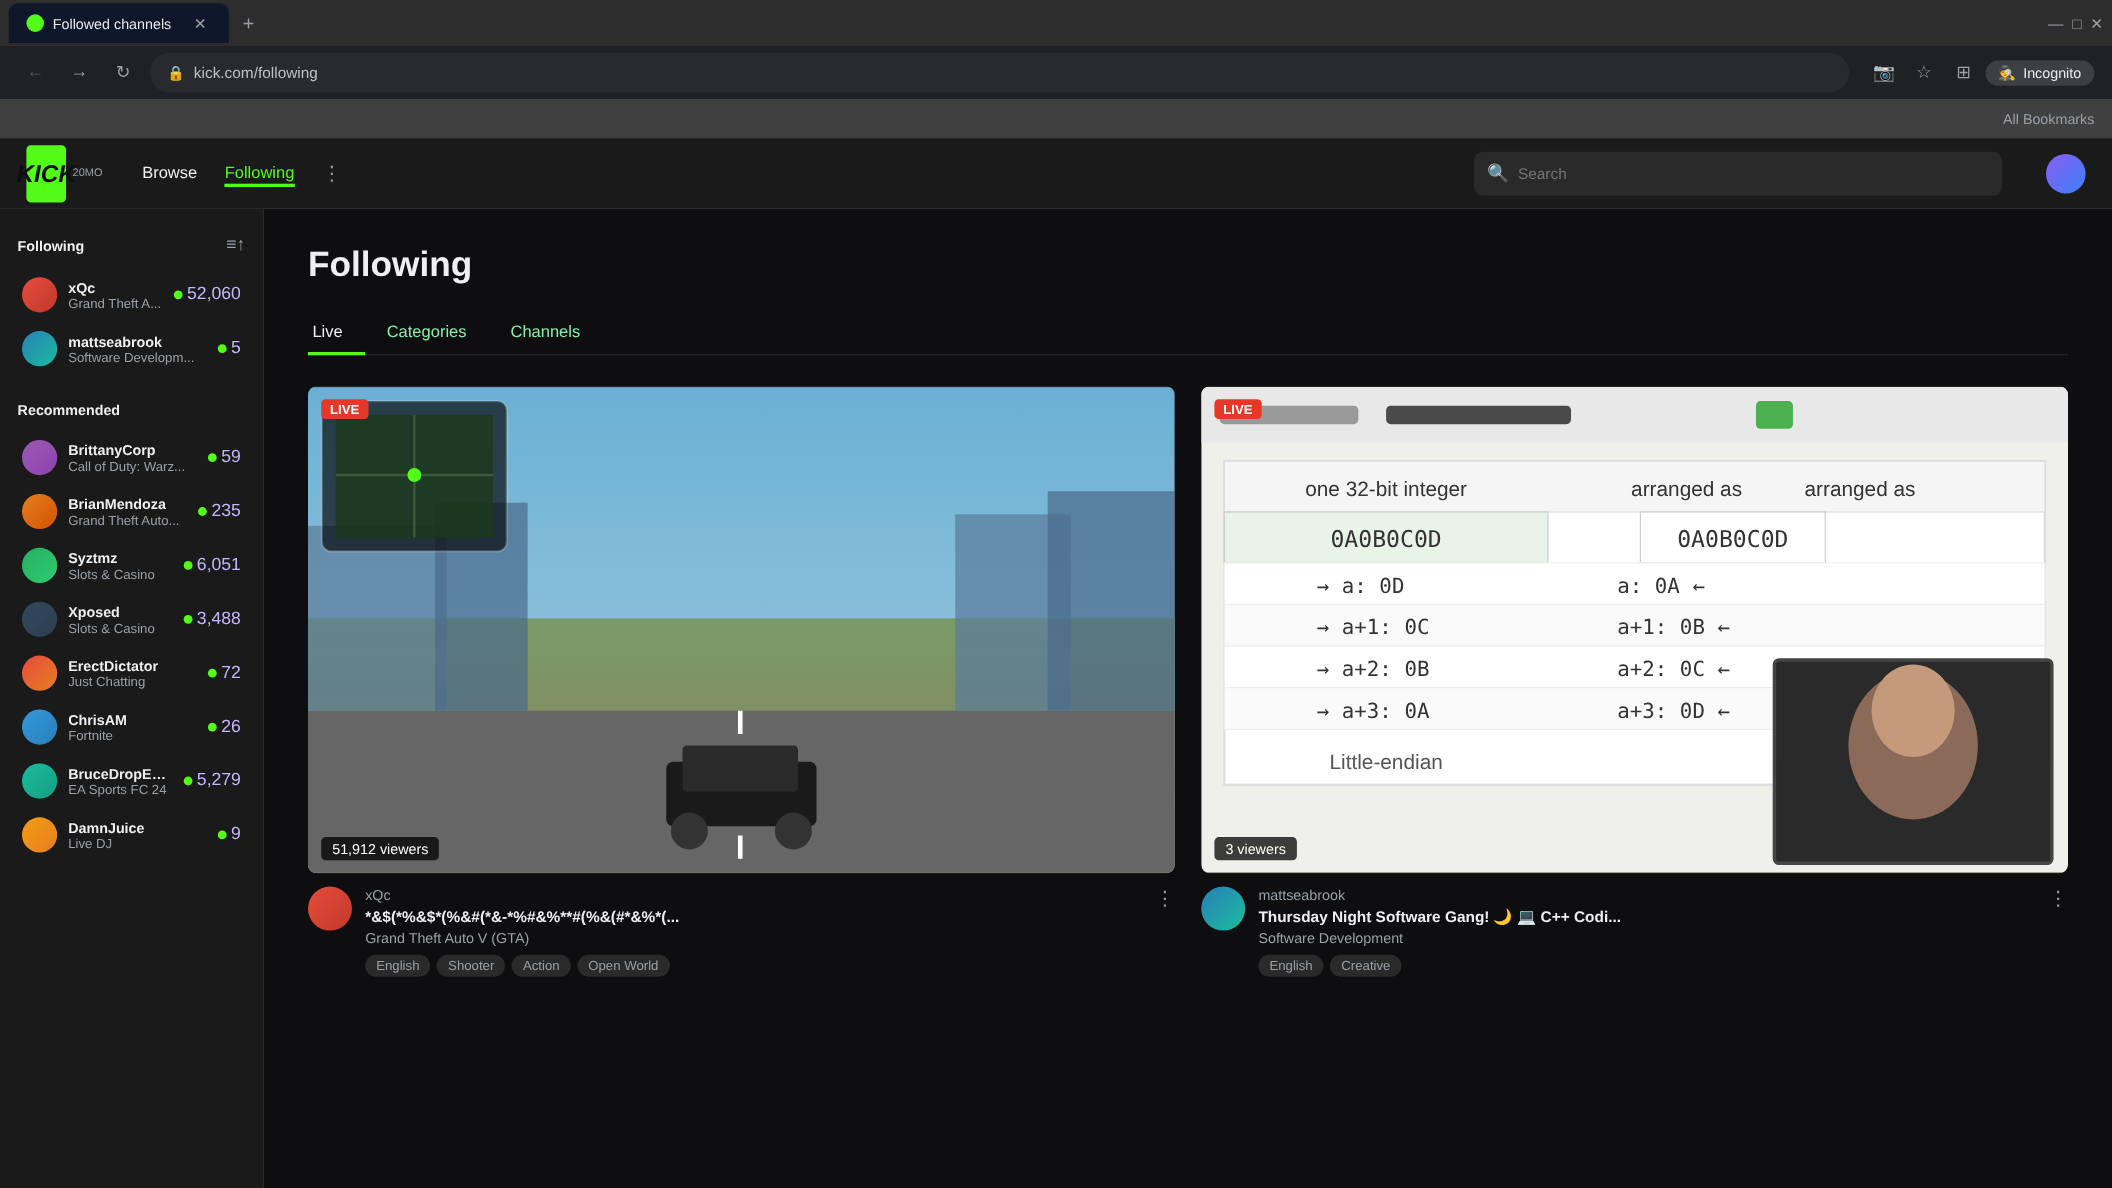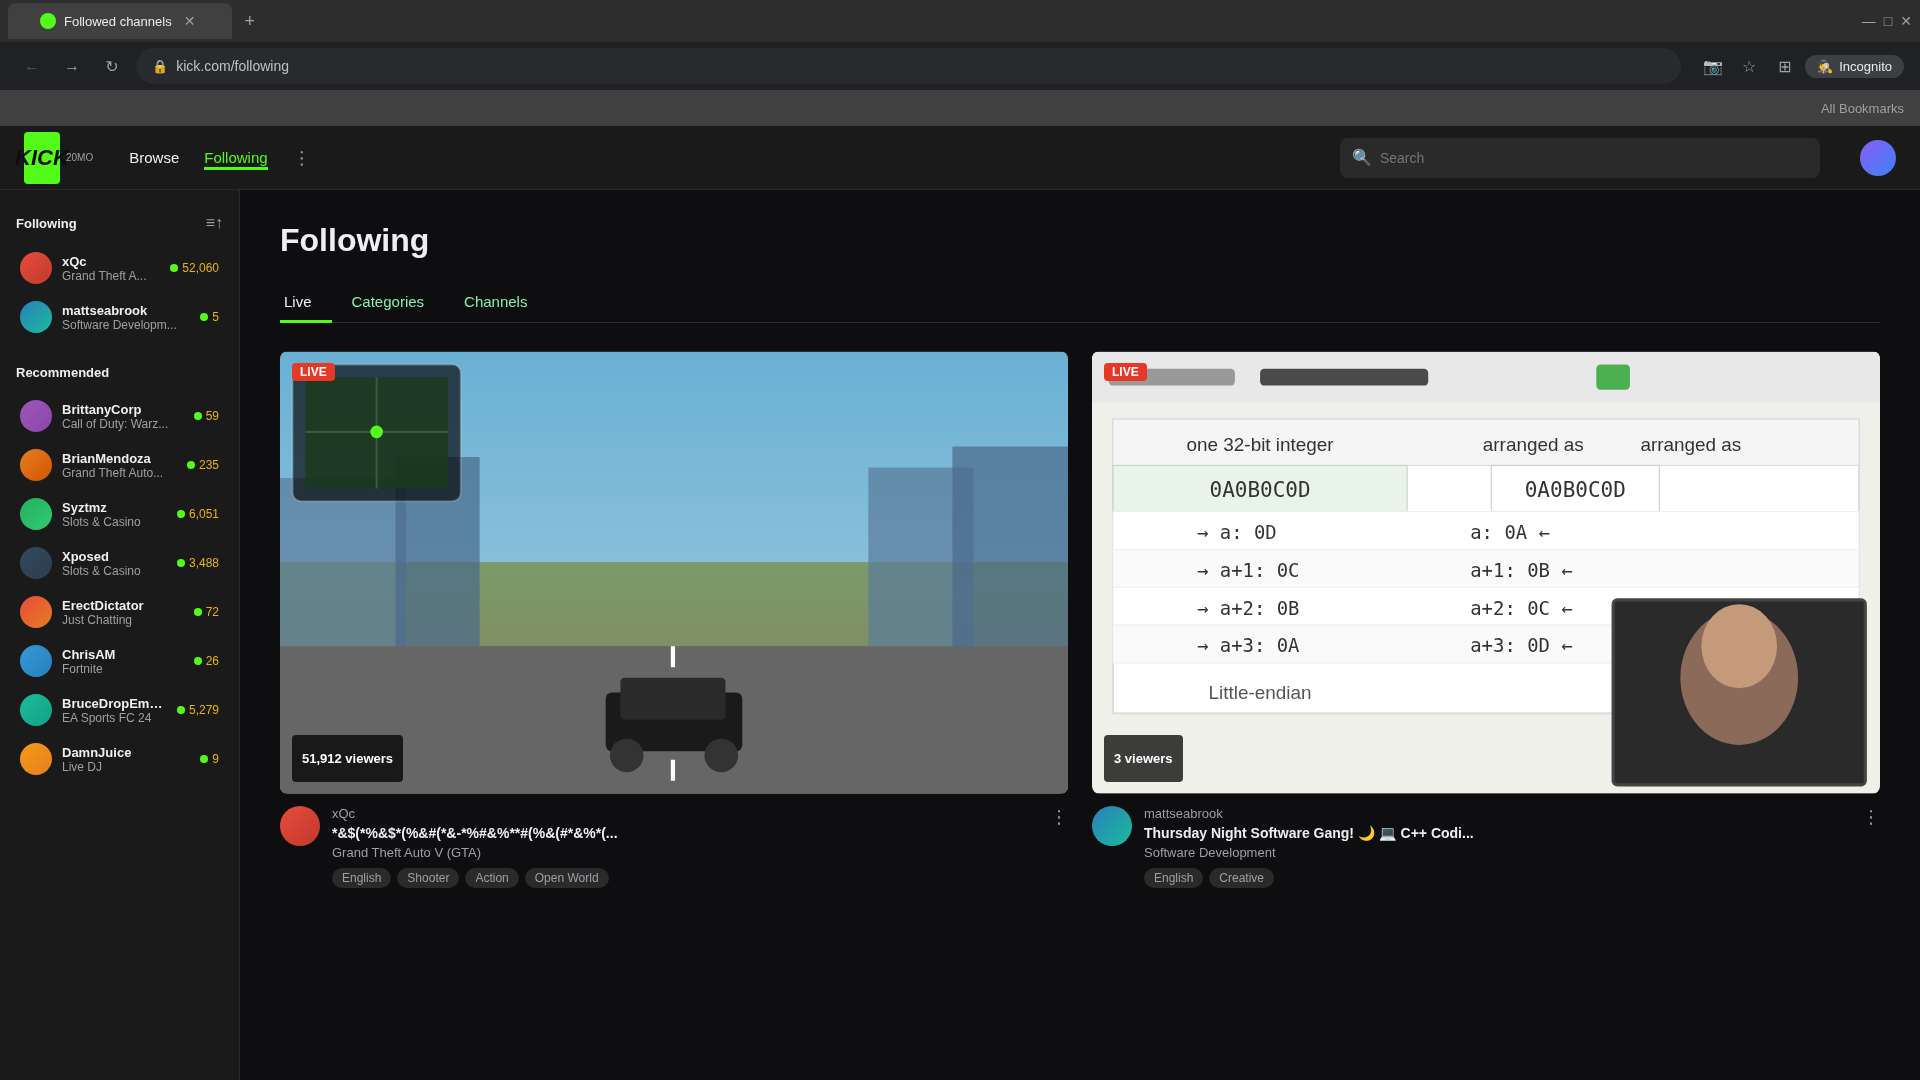--- a/index.html
+++ b/index.html
@@ -1,21 +1,21 @@
 <!DOCTYPE html>
 <html><head>
   <meta charset="utf-8">
   <style>
     * { margin: 0; padding: 0; box-sizing: border-box; }
     body { background: #0e0e10; color: #efeff1; font-family: -apple-system, BlinkMacSystemFont, 'Segoe UI', sans-serif; width: 1920px; height: 1080px; overflow: hidden; }
 
     
     .browser-chrome { background: #202124; width: 100%; }
     .tab-bar { display: flex; align-items: center; height: 42px; background: #2d2d2d; padding: 0 8px; gap: 4px; }
-    .tab { display: flex; align-items: center; gap: 8px; background: #404040; border-radius: 8px 8px 0 0; padding: 8px 32px; height: 36px; min-width: 200px; max-width: 280px; justify-content: flex-end; }
+    .tab { display: flex; align-items: center; gap: 8px; background: #0f172a; border-radius: 8px 8px 0 0; padding: 8px 16px; height: 36px; min-width: 200px; max-width: 280px; justify-content: flex-end; }
     .tab-favicon { width: 16px; height: 16px; background: #53fc18; border-radius: 50%; flex-shrink: 0; }
     .tab-title { font-size: 13px; color: #e8eaed; flex: 1; white-space: nowrap; overflow: hidden; text-overflow: ellipsis; }
     .tab-close { color: #9aa0a6; font-size: 14px; cursor: pointer; width: 20px; height: 20px; display: flex; align-items: center; justify-content: center; border-radius: 50%; }
     .new-tab-btn { width: 28px; height: 28px; display: flex; align-items: center; justify-content: center; color: #9aa0a6; border-radius: 50%; cursor: pointer; font-size: 18px; }
     .nav-bar { display: flex; align-items: center; height: 48px; background: #202124; padding: 0 16px; gap: 8px; }
     .nav-btn { width: 32px; height: 32px; display: flex; align-items: center; justify-content: center; color: #9aa0a6; border-radius: 50%; cursor: pointer; font-size: 16px; }
     .nav-btn.disabled { opacity: 0.4; cursor: default; }
     .address-bar { flex: 1; background: #292a2d; border-radius: 20px; height: 36px; display: flex; align-items: center; padding: 0 16px; gap: 8px; font-size: 14px; color: #e8eaed; }
     .address-bar span { color: #bdc1c6; }
     .browser-actions { display: flex; align-items: center; gap: 4px; margin-left: 8px; }
@@ -50,40 +50,40 @@
     .sidebar::-webkit-scrollbar-track { background: transparent; }
     .sidebar::-webkit-scrollbar-thumb { background: #3a3a3a; border-radius: 3px; }
     .sidebar-section-header { display: flex; align-items: center; justify-content: space-between; padding: 8px 16px; margin-bottom: 4px; }
     .sidebar-section-title { font-size: 13px; font-weight: 700; color: #efeff1; text-transform: none; }
     .sidebar-sort-icon { color: #9aa0a6; font-size: 16px; cursor: pointer; }
     .sidebar-item { display: flex; align-items: center; padding: 8px 16px; gap: 10px; cursor: pointer; border-radius: 4px; margin: 1px 4px; }
     .channel-avatar { width: 32px; height: 32px; border-radius: 50%; flex-shrink: 0; }
     .channel-info { flex: 1; min-width: 0; }
     .channel-name { font-size: 13px; font-weight: 600; color: #efeff1; white-space: nowrap; overflow: hidden; text-overflow: ellipsis; }
     .channel-game { font-size: 12px; color: #9aa0a6; white-space: nowrap; overflow: hidden; text-overflow: ellipsis; }
-    .viewer-count { display: flex; align-items: center; gap: 4px; font-size: 12px; color: #eab308; flex-shrink: 0; }
+    .viewer-count { display: flex; align-items: center; gap: 4px; font-size: 16px; color: #c4b5fd; flex-shrink: 0; }
     .live-dot { width: 8px; height: 8px; border-radius: 50%; background: #53fc18; flex-shrink: 0; }
 
     
     .content { flex: 1; overflow-y: auto; padding: 32px 40px; }
     .content::-webkit-scrollbar { width: 8px; }
     .content::-webkit-scrollbar-track { background: transparent; }
     .content::-webkit-scrollbar-thumb { background: #3a3a3a; border-radius: 4px; }
     .page-title { font-size: 32px; font-weight: 700; color: #efeff1; margin-bottom: 24px; }
     .tabs-bar { display: flex; gap: 0; border-bottom: 1px solid #2a2a2a; margin-bottom: 28px; }
     .tab-btn { font-size: 15px; color: #86efac; padding: 10px 20px; cursor: pointer; border-bottom: 3px solid transparent; margin-bottom: -1px; }
     .tab-btn.active { color: #efeff1; border-bottom-color: #53fc18; }
     .tab-btn:first-child { padding-left: 4px; }
 
     
     .stream-grid { display: grid; grid-template-columns: repeat(2, 1fr); gap: 24px; }
     .stream-card { cursor: pointer; }
     .stream-thumb { position: relative; width: 100%; aspect-ratio: 16/9; border-radius: 8px; overflow: hidden; background: #2a2a2a; margin-bottom: 12px; }
     .live-badge { position: absolute; top: 12px; left: 12px; background: #e63827; color: white; font-size: 12px; font-weight: 700; padding: 2px 8px; border-radius: 4px; z-index: 2; }
-    .viewer-badge { position: absolute; bottom: 12px; left: 12px; background: rgba(0,0,0,0.75); color: white; font-size: 13px; font-weight: 700; padding: 16px 10px; border-radius: 4px; }
+    .viewer-badge { position: absolute; bottom: 12px; left: 12px; background: rgba(0,0,0,0.75); color: white; font-size: 13px; font-weight: 400; padding: 3px 10px; border-radius: 4px; }
     .stream-meta { display: flex; gap: 12px; }
     .streamer-avatar { width: 40px; height: 40px; border-radius: 50%; flex-shrink: 0; }
     .stream-info { flex: 1; min-width: 0; }
     .stream-title { font-size: 14px; font-weight: 600; color: #efeff1; margin-bottom: 4px; white-space: nowrap; overflow: hidden; text-overflow: ellipsis; }
     .stream-name { font-size: 13px; color: #9aa0a6; margin-bottom: 4px; }
     .stream-category { font-size: 13px; color: #9aa0a6; margin-bottom: 8px; }
     .stream-tags { display: flex; gap: 6px; flex-wrap: wrap; }
     .tag { background: #2a2a2a; color: #9aa0a6; font-size: 12px; padding: 3px 10px; border-radius: 20px; }
     .stream-more { color: #9aa0a6; font-size: 18px; cursor: pointer; flex-shrink: 0; }
 

